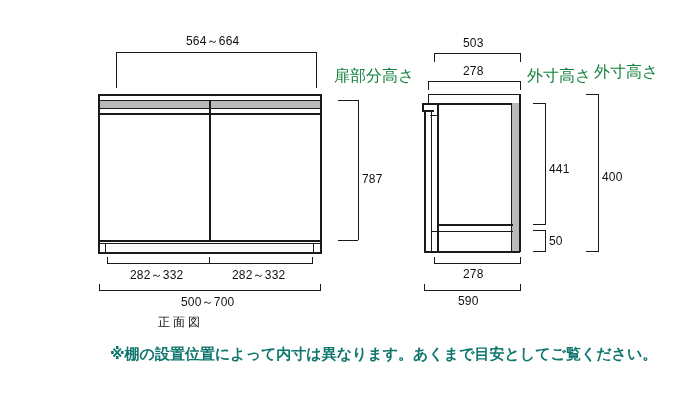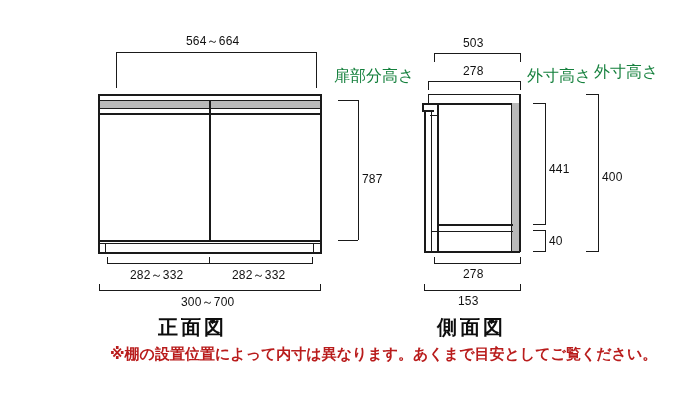--- a/index.html
+++ b/index.html
@@ -41,31 +41,31 @@
   .jptxt-b {
     position: absolute;
     font-size: 13px;
     color: #0d0d0d;
     font-weight: bold;
     white-space: nowrap;
     font-family: "DejaVu Sans", "Liberation Sans", sans-serif;
   }
   .viewlabel {
     position: absolute;
-    font-size: 20px;
+    font-size: 12px;
     color: #0d0d0d;
-    font-weight: bold;
+    font-weight: normal;
     letter-spacing: 3px;
     white-space: nowrap;
     font-family: "DejaVu Sans", "Liberation Sans", sans-serif;
   }
   .caption {
     position: absolute;
     font-size: 15px;
-    color: #b91c1c;
+    color: #0f766e;
     font-weight: bold;
     white-space: nowrap;
     font-family: "DejaVu Sans", "Liberation Sans", sans-serif;
   }
 </style>
 </head>
 <body>
 
 <div id="page">
 
@@ -110,21 +110,21 @@
     <div class="hline" style="left:107px; top:263px; width:205px;"></div>
     <div class="vline" style="left:107px; top:257px; height:7px;"></div>
     <div class="vline" style="left:209px; top:257px; height:7px;"></div>
     <div class="vline" style="left:312px; top:257px; height:7px;"></div>
     <div class="dimtxt" style="left:130px; top:267px;">282～332</div>
     <div class="dimtxt" style="left:232px; top:267px;">282～332</div>
 
     <div class="hline" style="left:99px; top:290px; width:222px;"></div>
     <div class="vline" style="left:99px; top:284px; height:7px;"></div>
     <div class="vline" style="left:320px; top:284px; height:7px;"></div>
-    <div class="dimtxt" style="left:181px; top:294px;">300～700</div>
+    <div class="dimtxt" style="left:181px; top:294px;">500～700</div>
 
     <div class="viewlabel" style="left:158px; top:314px;">正面図</div>
   </div>
 
   <div class="abs" style="left:0;top:0;width:700px;height:340px;">
 
     <div class="dimtxt" style="left:463px; top:36px;">503</div>
     <div class="hline" style="left:434px; top:53px; width:86px;"></div>
     <div class="vline" style="left:434px; top:53px; height:9px;"></div>
     <div class="vline" style="left:520px; top:53px; height:9px;"></div>
@@ -163,36 +163,35 @@
     <div class="jptxt" style="left:594px; top:62px;">外寸高さ</div>
 
     <div class="vline" style="left:545px; top:103px; height:121px;"></div>
     <div class="hline" style="left:533px; top:103px; width:13px;"></div>
     <div class="hline" style="left:533px; top:224px; width:13px;"></div>
     <div class="dimtxt" style="left:549px; top:162px;">441</div>
 
     <div class="vline" style="left:545px; top:230px; height:22px;"></div>
     <div class="hline" style="left:533px; top:230px; width:13px;"></div>
     <div class="hline" style="left:533px; top:251px; width:13px;"></div>
-    <div class="dimtxt" style="left:549px; top:234px;">40</div>
+    <div class="dimtxt" style="left:549px; top:234px;">50</div>
 
     <div class="vline" style="left:598px; top:94px; height:158px;"></div>
     <div class="hline" style="left:586px; top:94px; width:13px;"></div>
     <div class="hline" style="left:586px; top:251px; width:13px;"></div>
     <div class="dimtxt" style="left:602px; top:170px;">400</div>
 
     <div class="hline" style="left:434px; top:263px; width:86px;"></div>
     <div class="vline" style="left:434px; top:257px; height:7px;"></div>
     <div class="vline" style="left:520px; top:257px; height:7px;"></div>
     <div class="dimtxt" style="left:463px; top:267px;">278</div>
 
     <div class="hline" style="left:424px; top:290px; width:96px;"></div>
     <div class="vline" style="left:424px; top:284px; height:7px;"></div>
     <div class="vline" style="left:520px; top:284px; height:7px;"></div>
-    <div class="dimtxt" style="left:458px; top:294px;">153</div>
+    <div class="dimtxt" style="left:458px; top:294px;">590</div>
 
-    <div class="viewlabel" style="left:437px; top:314px;">側面図</div>
   </div>
 
 
   <div class="caption" style="left:110px; top:345px;">※棚の設置位置によって内寸は異なります。あくまで目安としてご覧ください。</div>
 
 </div>
 
 </body></html>

